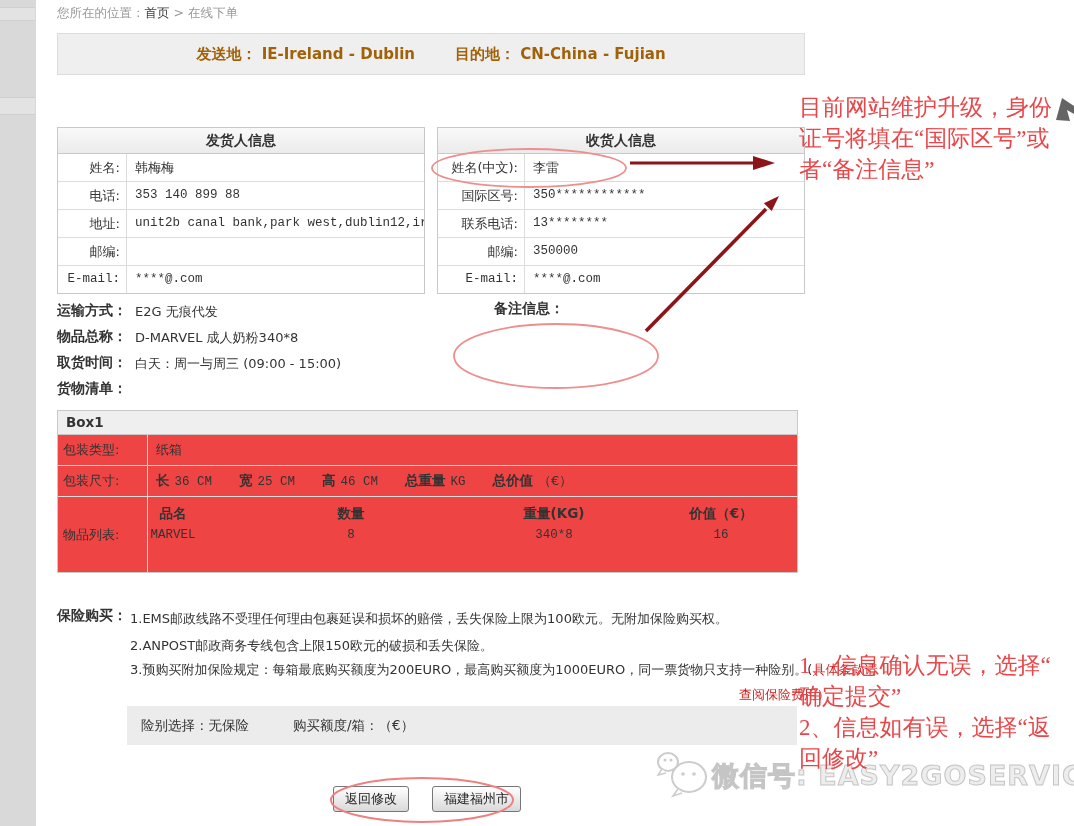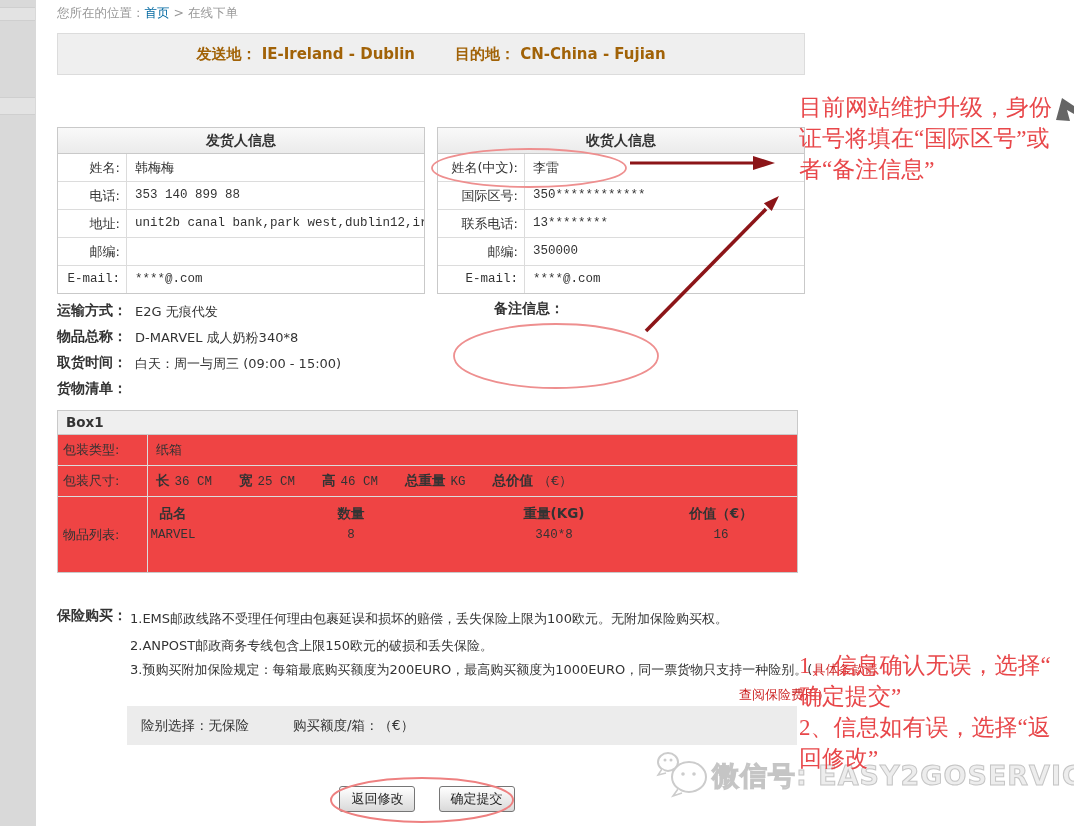--- a/index.html
+++ b/index.html
@@ -10,21 +10,21 @@
   }
   .mono{font-family:"Liberation Mono","DejaVu Sans Mono",monospace;font-size:12.5px;}
 
   
   .left-strip{position:absolute;left:0;top:0;width:36px;height:826px;background:#d9d9d9;}
   .strip-tab{position:absolute;left:0;width:35px;background:#e3e3e3;border-top:1px solid #cfcfcf;border-bottom:1px solid #cfcfcf;}
   .strip-tab.t1{top:7px;height:12px;}
   .strip-tab.t2{top:97px;height:16px;}
 
   .breadcrumb{position:absolute;left:57px;top:5px;font-size:12.5px;color:#999;}
-  .breadcrumb a{color:#0369a1;text-decoration:none;}
+  .breadcrumb a{color:#404040;text-decoration:none;}
 
   .route-bar{
     position:absolute;left:57px;top:33px;width:746px;height:40px;
     background:#efefef;border:1px solid #dcdcdc;
     display:flex;align-items:center;justify-content:center;gap:40px;
     font-size:15px;font-weight:bold;color:#a16207;
   }
   .route-bar .pair{white-space:nowrap;}
 
   
@@ -200,21 +200,21 @@
 <div class="ins-line" style="top:661px;"><span>3.预购买附加保险规定：每箱最底购买额度为200EURO，最高购买额度为1000EURO，同一票货物只支持一种险别。(</span><span class="ins-red">具体条款请</span></div>
 <div class="ins-line ins-red" style="top:686px;text-align:right;">查阅保险费用）</div>
 
 <div class="risk-box">
   <span>险别选择：无保险</span>
   <span>购买额度/箱：（€）</span>
 </div>
 
 <div class="buttons-row">
   <button class="btn">返回修改</button>
-  <button class="btn">确定提交</button>
+  <button class="btn">福建福州市</button>
 </div>
 
 <div class="annotation top">目前网站维护升级，身份
 证号将填在“国际区号”或
 者“备注信息”</div>
 <div class="annotation bottom">1、信息确认无误，选择“
 确定提交”
 2、信息如有误，选择“返
 回修改”</div>
 

